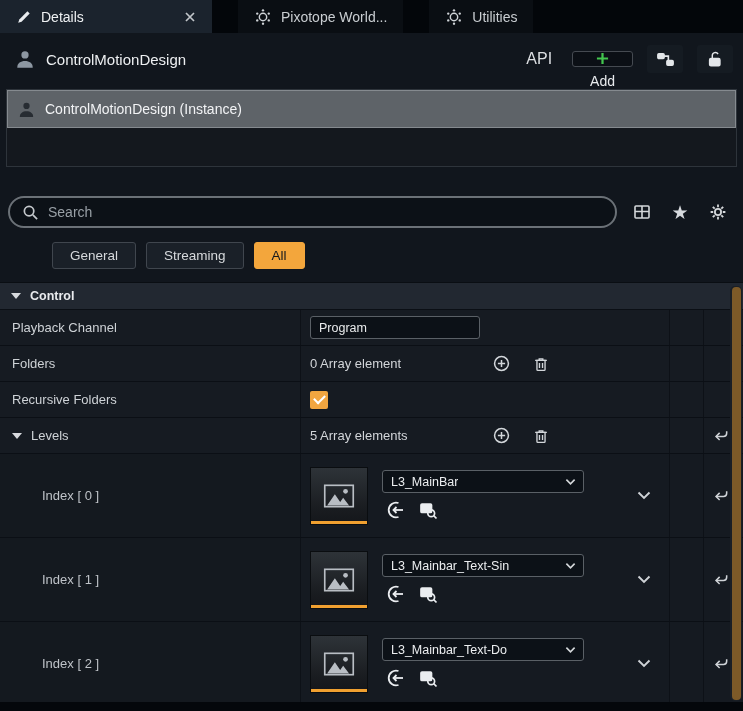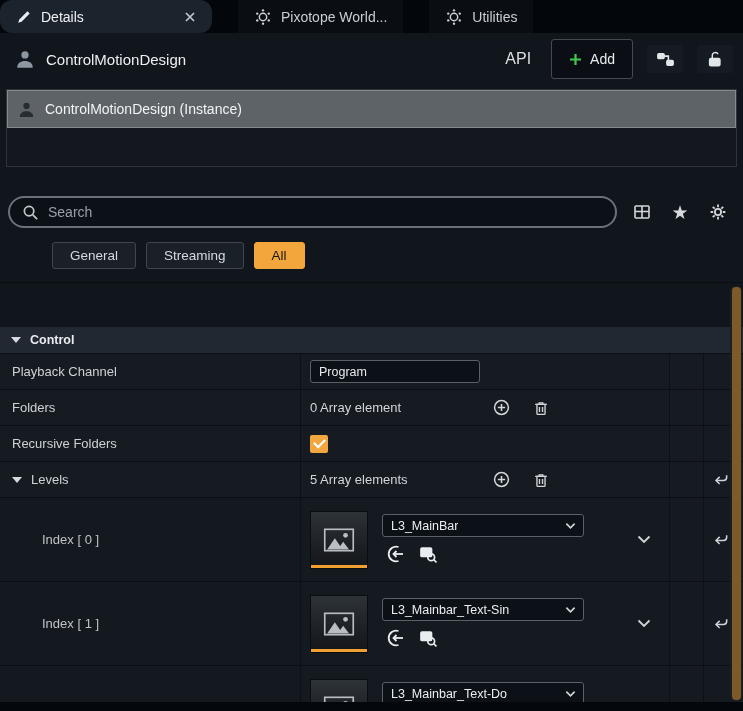--- a/index.html
+++ b/index.html
@@ -3,29 +3,29 @@
 <meta charset="utf-8">
 <style>
   * { box-sizing: border-box; margin: 0; padding: 0; }
   html,body { width:743px; height:711px; overflow:hidden; }
   body { font-family: "Liberation Sans", "DejaVu Sans", sans-serif; background:#03060a; }
   .app { position:relative; width:743px; height:711px; background:#11161d; color:#d7dadd; overflow:hidden; }
 
   
   .tabbar { display:flex; height:33px; background:#03060a; align-items:stretch; }
   .tab { display:flex; align-items:center; gap:9px; padding:0 16px; font-size:14px; color:#c9cdd1; background:#0a0e13; cursor:default; }
-  .tab.active { background:#1b232d; color:#eef0f2; width:212px;border-radius:12px; }
+  .tab.active { background:#1b232d; color:#eef0f2; width:212px; }
   .tab + .tab { margin-left:26px; }
   .tab .close { margin-left:auto; display:flex; align-items:center; }
 
   
   .header { height:52px; display:flex; align-items:center; padding:0 10px 0 14px; gap:10px; }
   .header-title { font-size:15px; color:#edeff1; }
   .api-btn { margin-left:auto; font-size:16px; color:#dcdfe2; padding:4px 10px; background:transparent; border:none; }
-  .add-btn { display:flex; align-items:center; gap:8px; height:40px; padding:0 17px; background:#0b0f15; border:1px solid #454a51; border-radius:3px; color:#e9ebee; font-size:14px; }
+  .add-btn { display:flex; align-items:center; gap:8px; height:16px; padding:0 17px; background:#0b0f15; border:1px solid #454a51; border-radius:3px; color:#e9ebee; font-size:14px;flex-direction:column; }
   .icon-btn { width:36px; height:28px; display:flex; align-items:center; justify-content:center; background:#151b22; border:none; border-radius:3px; margin-left:4px; }
 
   
   .instance-box { margin:4px 6px 0 6px; height:78px; background:#14181e; border:1px solid #2e343b; }
   .instance-row { height:38px; display:flex; align-items:center; gap:9px; padding:0 9px; background:#5e6368; border:1px solid #858a8f; color:#f2f3f5; font-size:14px; }
 
   
   .search-row { display:flex; align-items:center; gap:12px; padding:0 12px 0 8px; margin-top:28px; height:34px; }
   .search-pill { flex:1; display:flex; align-items:center; gap:9px; height:32px; border:2px solid #6b7177; border-radius:16px; background:#0c1117; padding:0 12px; }
   .search-input { flex:1; background:transparent; border:none; outline:none; color:#dadde0; font-size:14px; }
@@ -33,21 +33,21 @@
   .tool-ic { display:flex; align-items:center; justify-content:center; width:26px; height:26px; background:transparent; border:none; }
   .star-glyph { color:#d7dade; font-size:19px; line-height:1; }
 
   
   .filter-row { display:flex; gap:10px; margin-top:13px; padding:0 12px; height:28px;margin-left:40px; }
   .filter-btn { height:27px; padding:0 17px; display:flex; align-items:center; background:#1a2028; border:1px solid #40464e; border-radius:3px; font-size:13.5px; color:#d6d9dc; }
   .filter-btn.active { background:#f3a63c; border-color:#f3a63c; color:#14181d; }
 
   
   .props { position:relative; margin-top:12px; border-top:1px solid #0a0e13; }
-  .cat-row { display:flex; align-items:center; gap:9px; height:27px; background:#222831; padding:0 11px; font-weight:bold; font-size:12.5px; color:#e9ebee; border-bottom:1px solid #0b0f15;margin-top:44px; }
+  .cat-row { display:flex; align-items:center; gap:9px; height:27px; background:#222831; padding:0 11px; font-weight:bold; font-size:12.5px; color:#e9ebee; border-bottom:1px solid #0b0f15; }
   .row { display:grid; grid-template-columns:300px 1fr 34px 40px; align-items:center; border-bottom:1px solid #0b0f15; background:#161b22; height:36px; }
   .cell-label { padding-left:12px; font-size:13px; color:#ced2d6; display:flex; align-items:center; gap:9px; }
   .cell-value { display:flex; align-items:center; gap:18px; padding-left:9px; border-left:1px solid #0d1117; align-self:stretch; }
   .cell-aux { align-self:stretch; border-left:1px solid #0d1117; display:flex; align-items:center; justify-content:flex-start; padding-left:6px; }
   .text-input { width:170px; height:23px; background:#0c1117; border:1px solid #5a6066; border-radius:3px; color:#e9ebec; font-size:12.5px; padding:0 8px; font-family:Liberation Sans, sans-serif; }
   .value-text { font-size:13px; color:#d2d5d9; width:162px; }
   .ic-btn { background:transparent; border:none; display:flex; align-items:center; justify-content:center; width:22px; height:22px; }
   .checkbox { width:18px; height:18px; background:#f2a640; border-radius:2px; display:flex; align-items:center; justify-content:center; border:none; position:relative; }
   .checkbox::after { content:""; width:9px; height:5px; border-left:2px solid #fff; border-bottom:2px solid #fff; transform:rotate(-45deg) translate(1px,-1px); }
 

